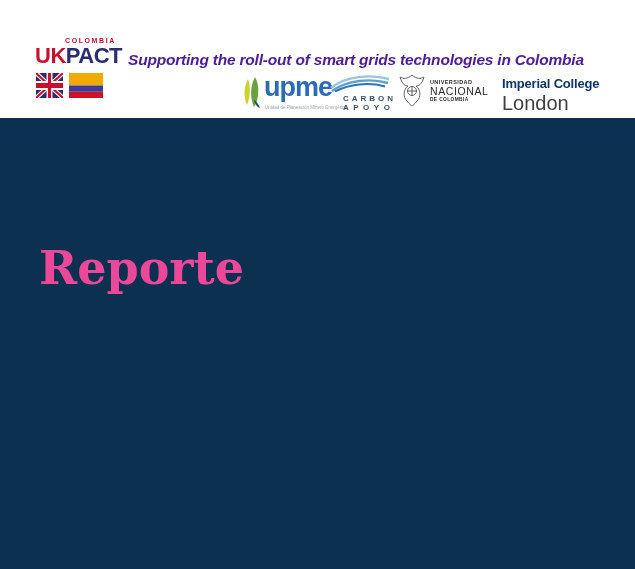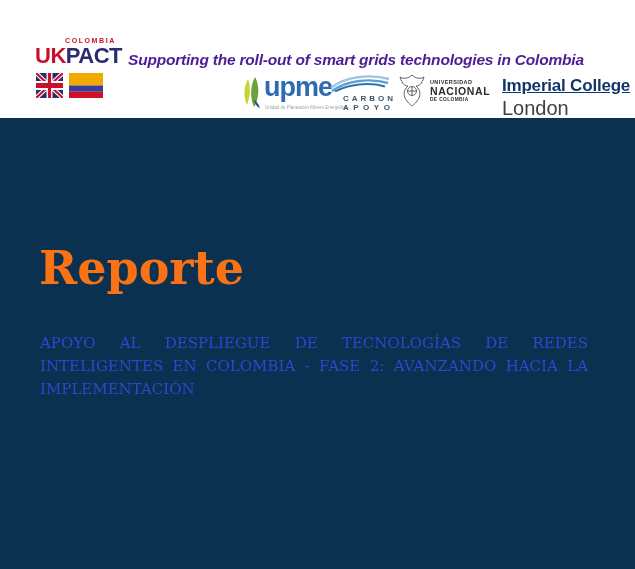--- a/index.html
+++ b/index.html
@@ -32,30 +32,30 @@
   .carbon{position:absolute;left:327px;top:74px;width:66px;text-align:center;}
   .carbon svg{display:block;margin:0 auto;}
   .carbon-line{font-size:8px;font-weight:600;color:#3A5566;line-height:1.15;margin-left:16px;}
   .carbon-l1{letter-spacing:3px;margin-top:2px;}
   .carbon-l2{letter-spacing:4.5px;}
 
   .unal{position:absolute;left:398px;top:74px;display:flex;align-items:flex-start;}
   .unal svg{display:block;}
   .unal-text{margin-left:4px;padding-top:5px;color:#2B2B2B;}
   .unal-l1{font-size:5.5px;font-weight:700;letter-spacing:0.4px;}
-  .unal-l2{font-size:10.5px;font-weight:700;letter-spacing:0.6px;line-height:1.15;text-align:center;}
+  .unal-l2{font-size:10.5px;font-weight:400;letter-spacing:0.6px;line-height:1.15;text-align:center;}
   .unal-l3{font-size:4.8px;font-weight:700;letter-spacing:0.4px;}
 
   .imperial{position:absolute;left:502px;top:77px;}
-  .imperial-l1{font-size:17px;font-weight:700;color:#10356B;letter-spacing:-0.2px;line-height:1.1;text-decoration:underline;}
+  .imperial-l1{font-size:13px;font-weight:700;color:#10356B;letter-spacing:-0.2px;line-height:1.1;}
   .imperial-l2{font-size:20px;color:#404040;line-height:1.1;margin-top:1px;}
 
   
   .cover-title{position:absolute;left:39px;top:241px;font-family:"DejaVu Serif", serif;
-        font-weight:700;font-size:46px;line-height:1.2;color:#f97316;}
+        font-weight:700;font-size:46px;line-height:1.2;color:#ec4899;}
   .cover-subtitle{position:absolute;left:40px;top:332px;width:548px;
         font-family:"DejaVu Serif", serif;font-size:15px;line-height:23px;
         color:#2A49CE;text-align:justify;}
   .cover-heading{position:absolute;left:39px;top:442px;width:500px;
         font-family:"DejaVu Serif", serif;font-weight:700;font-size:24px;
         line-height:33px;color:#FFFFFF;}
 </style>
 </head>
 <body>
 
@@ -133,16 +133,15 @@
 
     <div class="imperial">
       <div class="imperial-l1">Imperial College</div>
       <div class="imperial-l2">London</div>
     </div>
 
   </div>
 
   <div class="cover-title">Reporte</div>
 
-  <div class="cover-subtitle">APOYO AL DESPLIEGUE DE TECNOLOGÍAS DE REDES INTELIGENTES EN COLOMBIA - FASE 2: AVANZANDO HACIA LA IMPLEMENTACIÓN</div>
 
 
 </div>
 
 </body></html>

